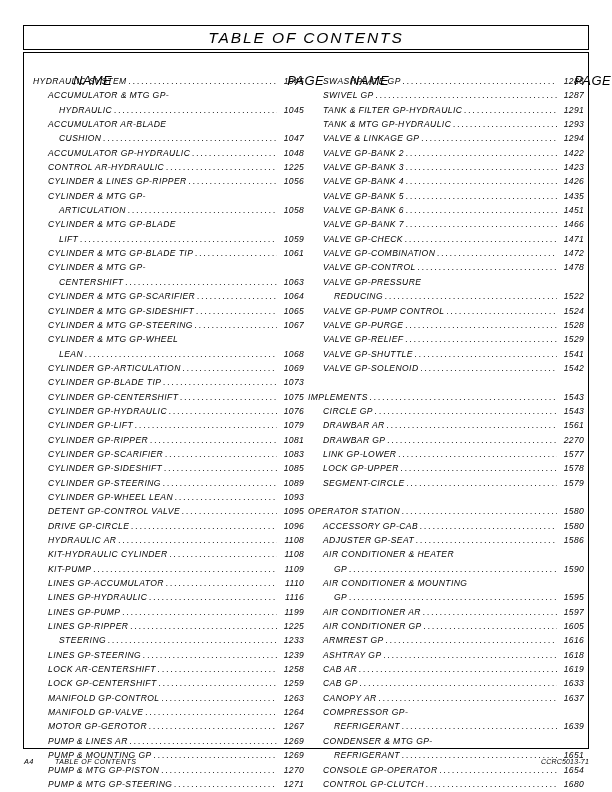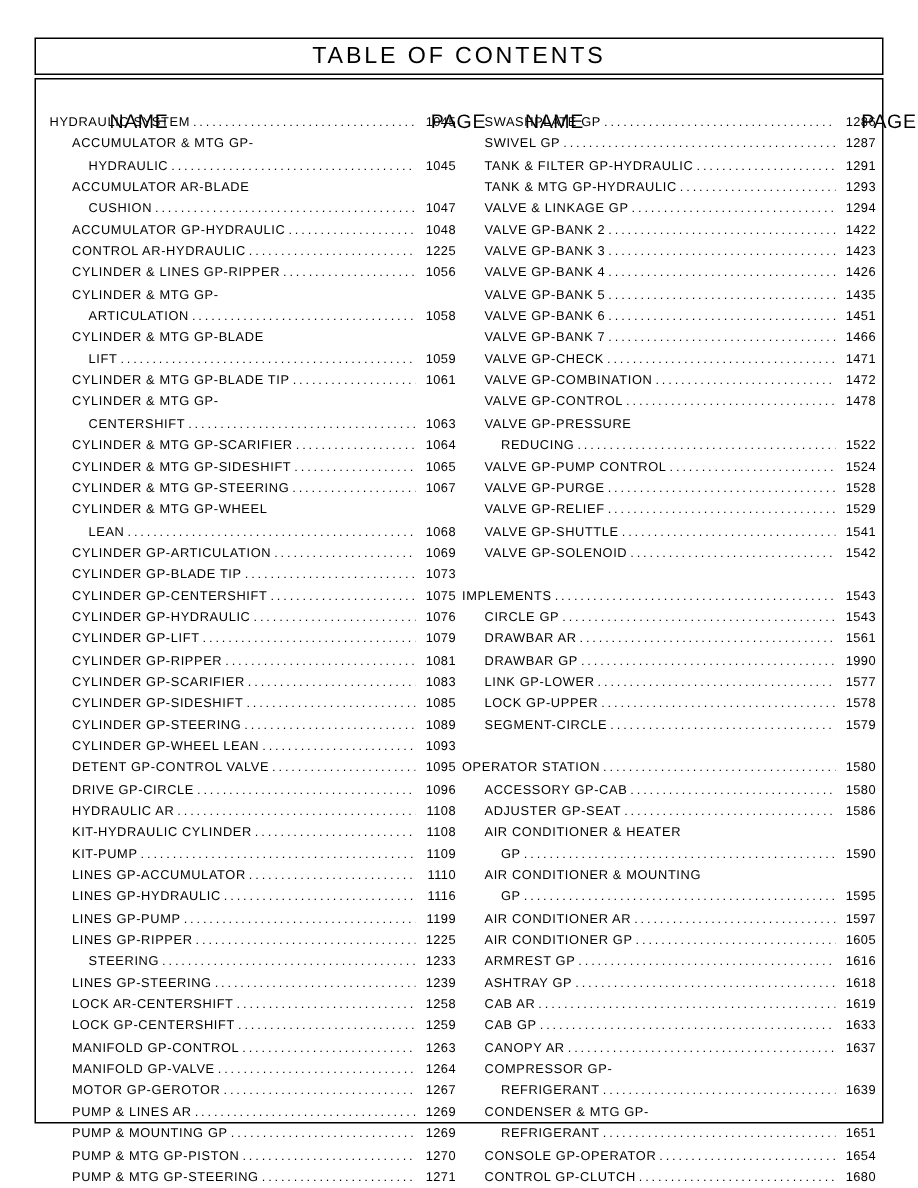--- a/index.html
+++ b/index.html
@@ -17,20 +17,21 @@
     overflow: hidden;
     -webkit-font-smoothing: none;
   }
 
   .page {
     position: absolute;
     left: 0; top: 0;
     width: 484px;
     height: 792px;
     box-sizing: border-box;
+    font-style: italic;
   }
 
   
   .title-box {
     position: absolute;
     left: 23px;
     top: 25px;
     width: 566px;
     height: 25px;
     border: 1.6px solid #000;
@@ -537,21 +538,21 @@
             <span class="pg">1543</span>
           </div>
           <div class="entry lvl-1">
             <span class="label">DRAWBAR AR</span>
             <span class="leader">........................................................................................................................</span>
             <span class="pg">1561</span>
           </div>
           <div class="entry lvl-1">
             <span class="label">DRAWBAR GP</span>
             <span class="leader">........................................................................................................................</span>
-            <span class="pg">1990</span>
+            <span class="pg">2270</span>
           </div>
           <div class="entry lvl-1">
             <span class="label">LINK GP-LOWER</span>
             <span class="leader">........................................................................................................................</span>
             <span class="pg">1577</span>
           </div>
           <div class="entry lvl-1">
             <span class="label">LOCK GP-UPPER</span>
             <span class="leader">........................................................................................................................</span>
             <span class="pg">1578</span>
@@ -655,14 +656,19 @@
             <span class="pg">1680</span>
           </div>
           <div class="entry lvl-1 nolead">
             <span class="label">CONTROL GP-HYDRAULIC</span>
           </div>
         </div>
     </div>
 
   </div>
 
+  <div class="footer">
+    <span class="f-page">A4</span>
+    <span class="f-title">TABLE OF CONTENTS</span>
+    <span class="f-code">CCRC5013-71</span>
+  </div>
 
 </div>
 
 </body></html>

